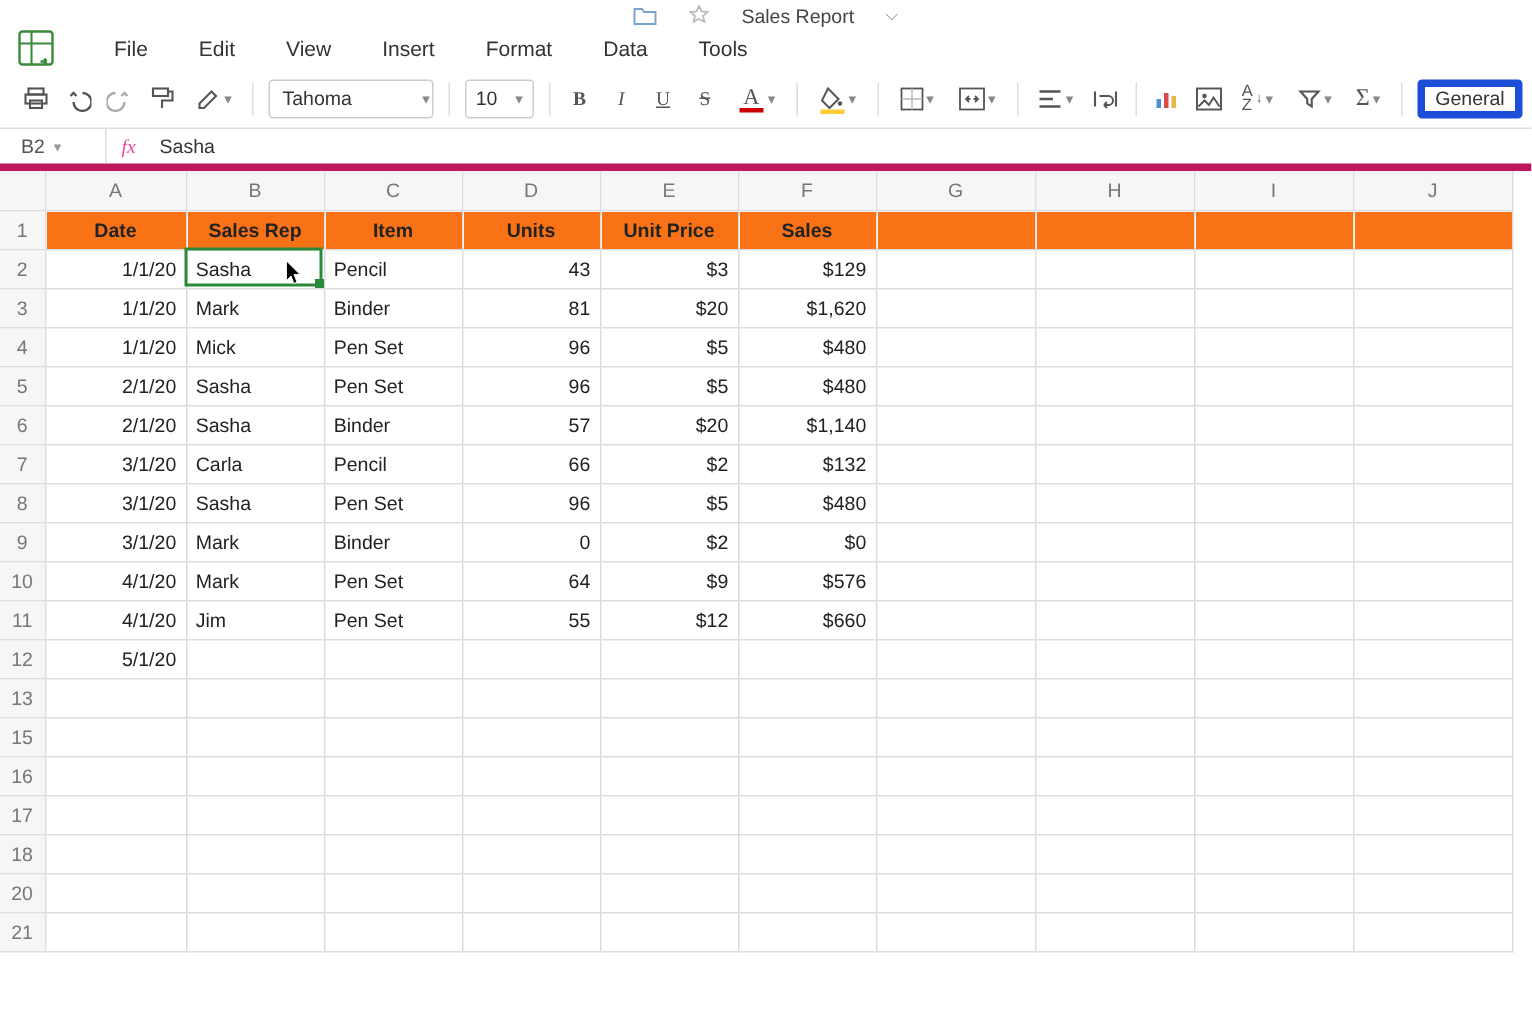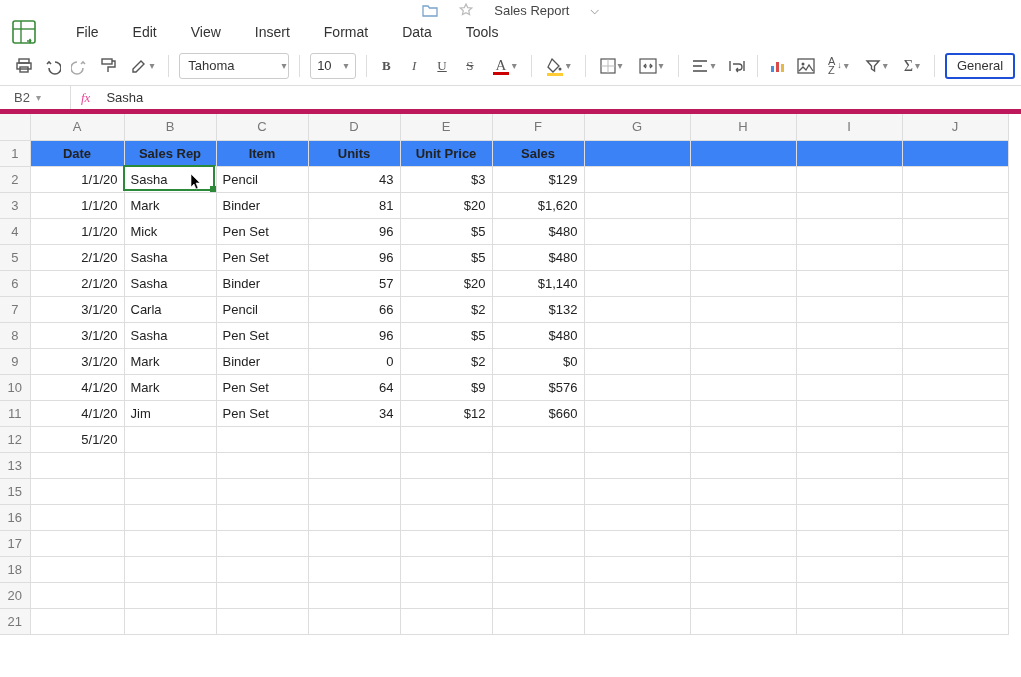--- a/index.html
+++ b/index.html
@@ -96,21 +96,21 @@
     width:18px;height:18px;
     position:relative;
     display:flex;align-items:center;justify-content:center;
   }
   .fill-swatch svg { width:18px;height:18px; }
   .fill-swatch::after{
     content:'';position:absolute;left:1px;right:1px;bottom:-1px;
     height:3px;background:#fc3;
   }
   .general-box{
-    border:2px solid #1d4ed8; height:26px;
+    border:5px solid #1d4ed8; height:26px;
     display:flex;align-items:center; justify-content:center;
     padding:0 10px; font-size:13px; color:#333;
     border-radius:3px;
     margin-left:auto; margin-right:6px;
     width:70px;
   }
 
   
   .formula-bar {
     display:flex; align-items:center;
@@ -146,21 +146,21 @@
   .grid thead th.colhdr {
     background:#f6f6f6; color:#777; font-weight:normal; text-align:center;
     border-top:none;
   }
   .grid tbody th.rowhdr {
     width:30px; background:#f6f6f6; color:#777; font-weight:normal; text-align:center;
     border-left:none;
   }
   .grid tbody td { color:#222; }
   .grid tbody tr.hdr-row td {
-    background:#3b82f6; font-weight:bold; text-align:center;
+    background:#f97316; font-weight:bold; text-align:center;
   }
   .td-right { text-align:right; }
   .td-left { text-align:left; }
 
   
   .sel-cell {
     position:absolute;
     border:2px solid #2a8a3a;
     pointer-events:none;
   }
@@ -506,21 +506,21 @@
           <td class=""></td>
           <td class=""></td>
           <td class=""></td>
           <td class=""></td>
         </tr>
         <tr>
           <th class="rowhdr">11</th>
           <td class="td-right">4/1/20</td>
           <td class="td-left">Jim</td>
           <td class="td-left">Pen Set</td>
-          <td class="td-right">34</td>
+          <td class="td-right">55</td>
           <td class="td-right">$12</td>
           <td class="td-right">$660</td>
           <td class=""></td>
           <td class=""></td>
           <td class=""></td>
           <td class=""></td>
         </tr>
         <tr>
           <th class="rowhdr">12</th>
           <td class="td-right">5/1/20</td>

